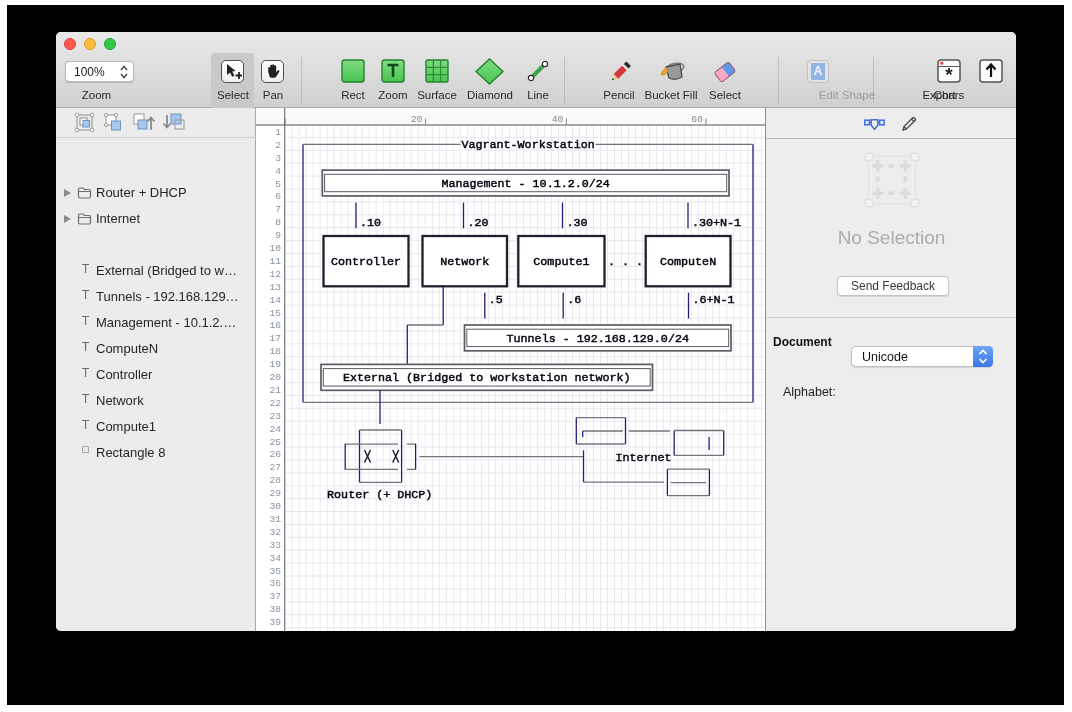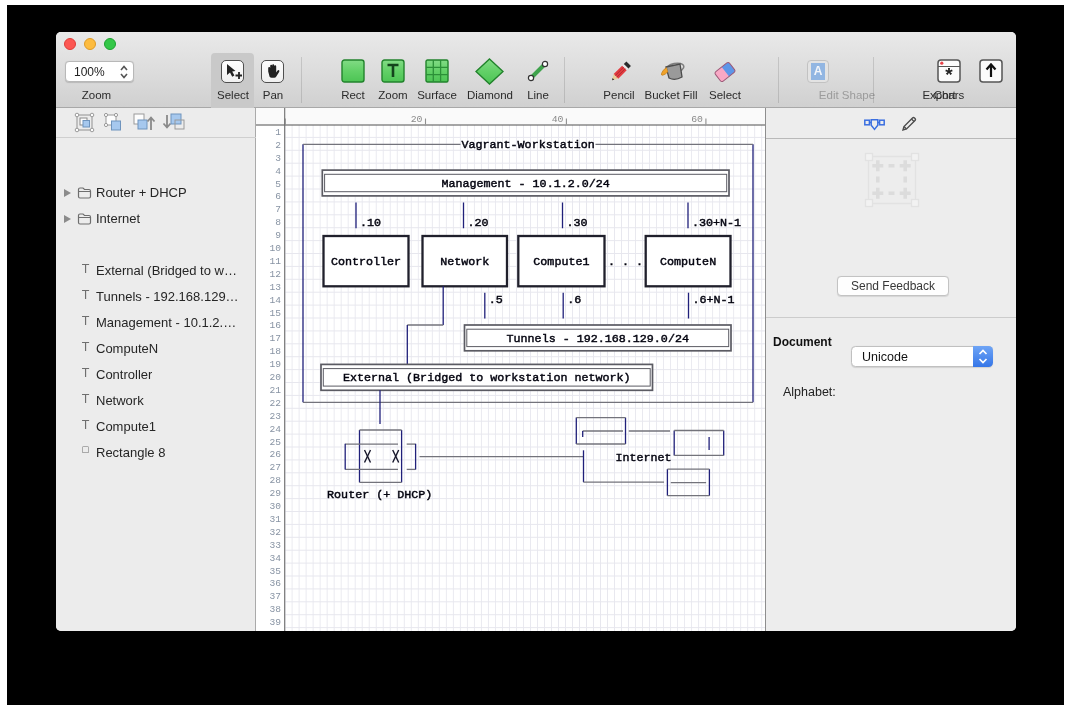--- a/index.html
+++ b/index.html
@@ -386,20 +386,21 @@
           <rect x="47.5" y="47.5" width="7" height="7"></rect>
       </g>
       <g stroke="#dcdcdc" stroke-width="3.6" fill="none">
         <path d="M8.3 13.8 H19.3 M13.8 8.3 V19.3"></path>
         <path d="M35.7 13.8 H46.7 M41.2 8.3 V19.3"></path>
         <path d="M8.3 41.2 H19.3 M13.8 35.7 V46.7"></path>
         <path d="M35.7 41.2 H46.7 M41.2 35.7 V46.7"></path>
         <path d="M24.5 13.8 H30.5 M24.5 41.2 H30.5 M13.8 24.5 V30.5 M41.2 24.5 V30.5"></path>
       </g>
     </svg>
+    <div style="position:absolute;left:0;top:119px;width:251px;text-align:center;font-size:19px;color:#acacac;">No Selection</div>
     <div style="position:absolute;left:71px;top:168px;width:112px;height:20px;background:#fefefe;border:1px solid #c3c3c3;border-radius:4px;box-shadow:0 0.5px 1px rgba(0,0,0,0.1);font-size:12px;color:#383838;text-align:center;line-height:19px;">Send Feedback</div>
     <div style="position:absolute;left:0;top:209px;width:251px;height:0;border-top:1px solid #cccccc;"></div>
     <div style="position:absolute;left:7px;top:227px;font-size:12px;font-weight:bold;color:#111;">Document</div>
     <div style="position:absolute;left:17px;top:241px;font-size:12.5px;color:#222;margin-top:36px;">Alphabet:</div>
     <div style="position:absolute;left:85px;top:238px;width:142px;height:21px;background:#fff;border:1px solid #c0c0c0;border-radius:4.5px;box-shadow:0 0.5px 1px rgba(0,0,0,0.12);">
       <span style="position:absolute;left:10px;top:2.5px;font-size:12.5px;color:#111;">Unicode</span>
       <div style="position:absolute;right:-1px;top:-1px;width:20px;height:21px;background:linear-gradient(#6fa5f6,#3576e8);border-radius:0 4.5px 4.5px 0;">
         <svg width="20" height="21" viewBox="0 0 20 21">
           <path d="M6.5 8 L10 4.5 L13.5 8" fill="none" stroke="#fff" stroke-width="1.7"></path>
           <path d="M6.5 13 L10 16.5 L13.5 13" fill="none" stroke="#fff" stroke-width="1.7"></path>

